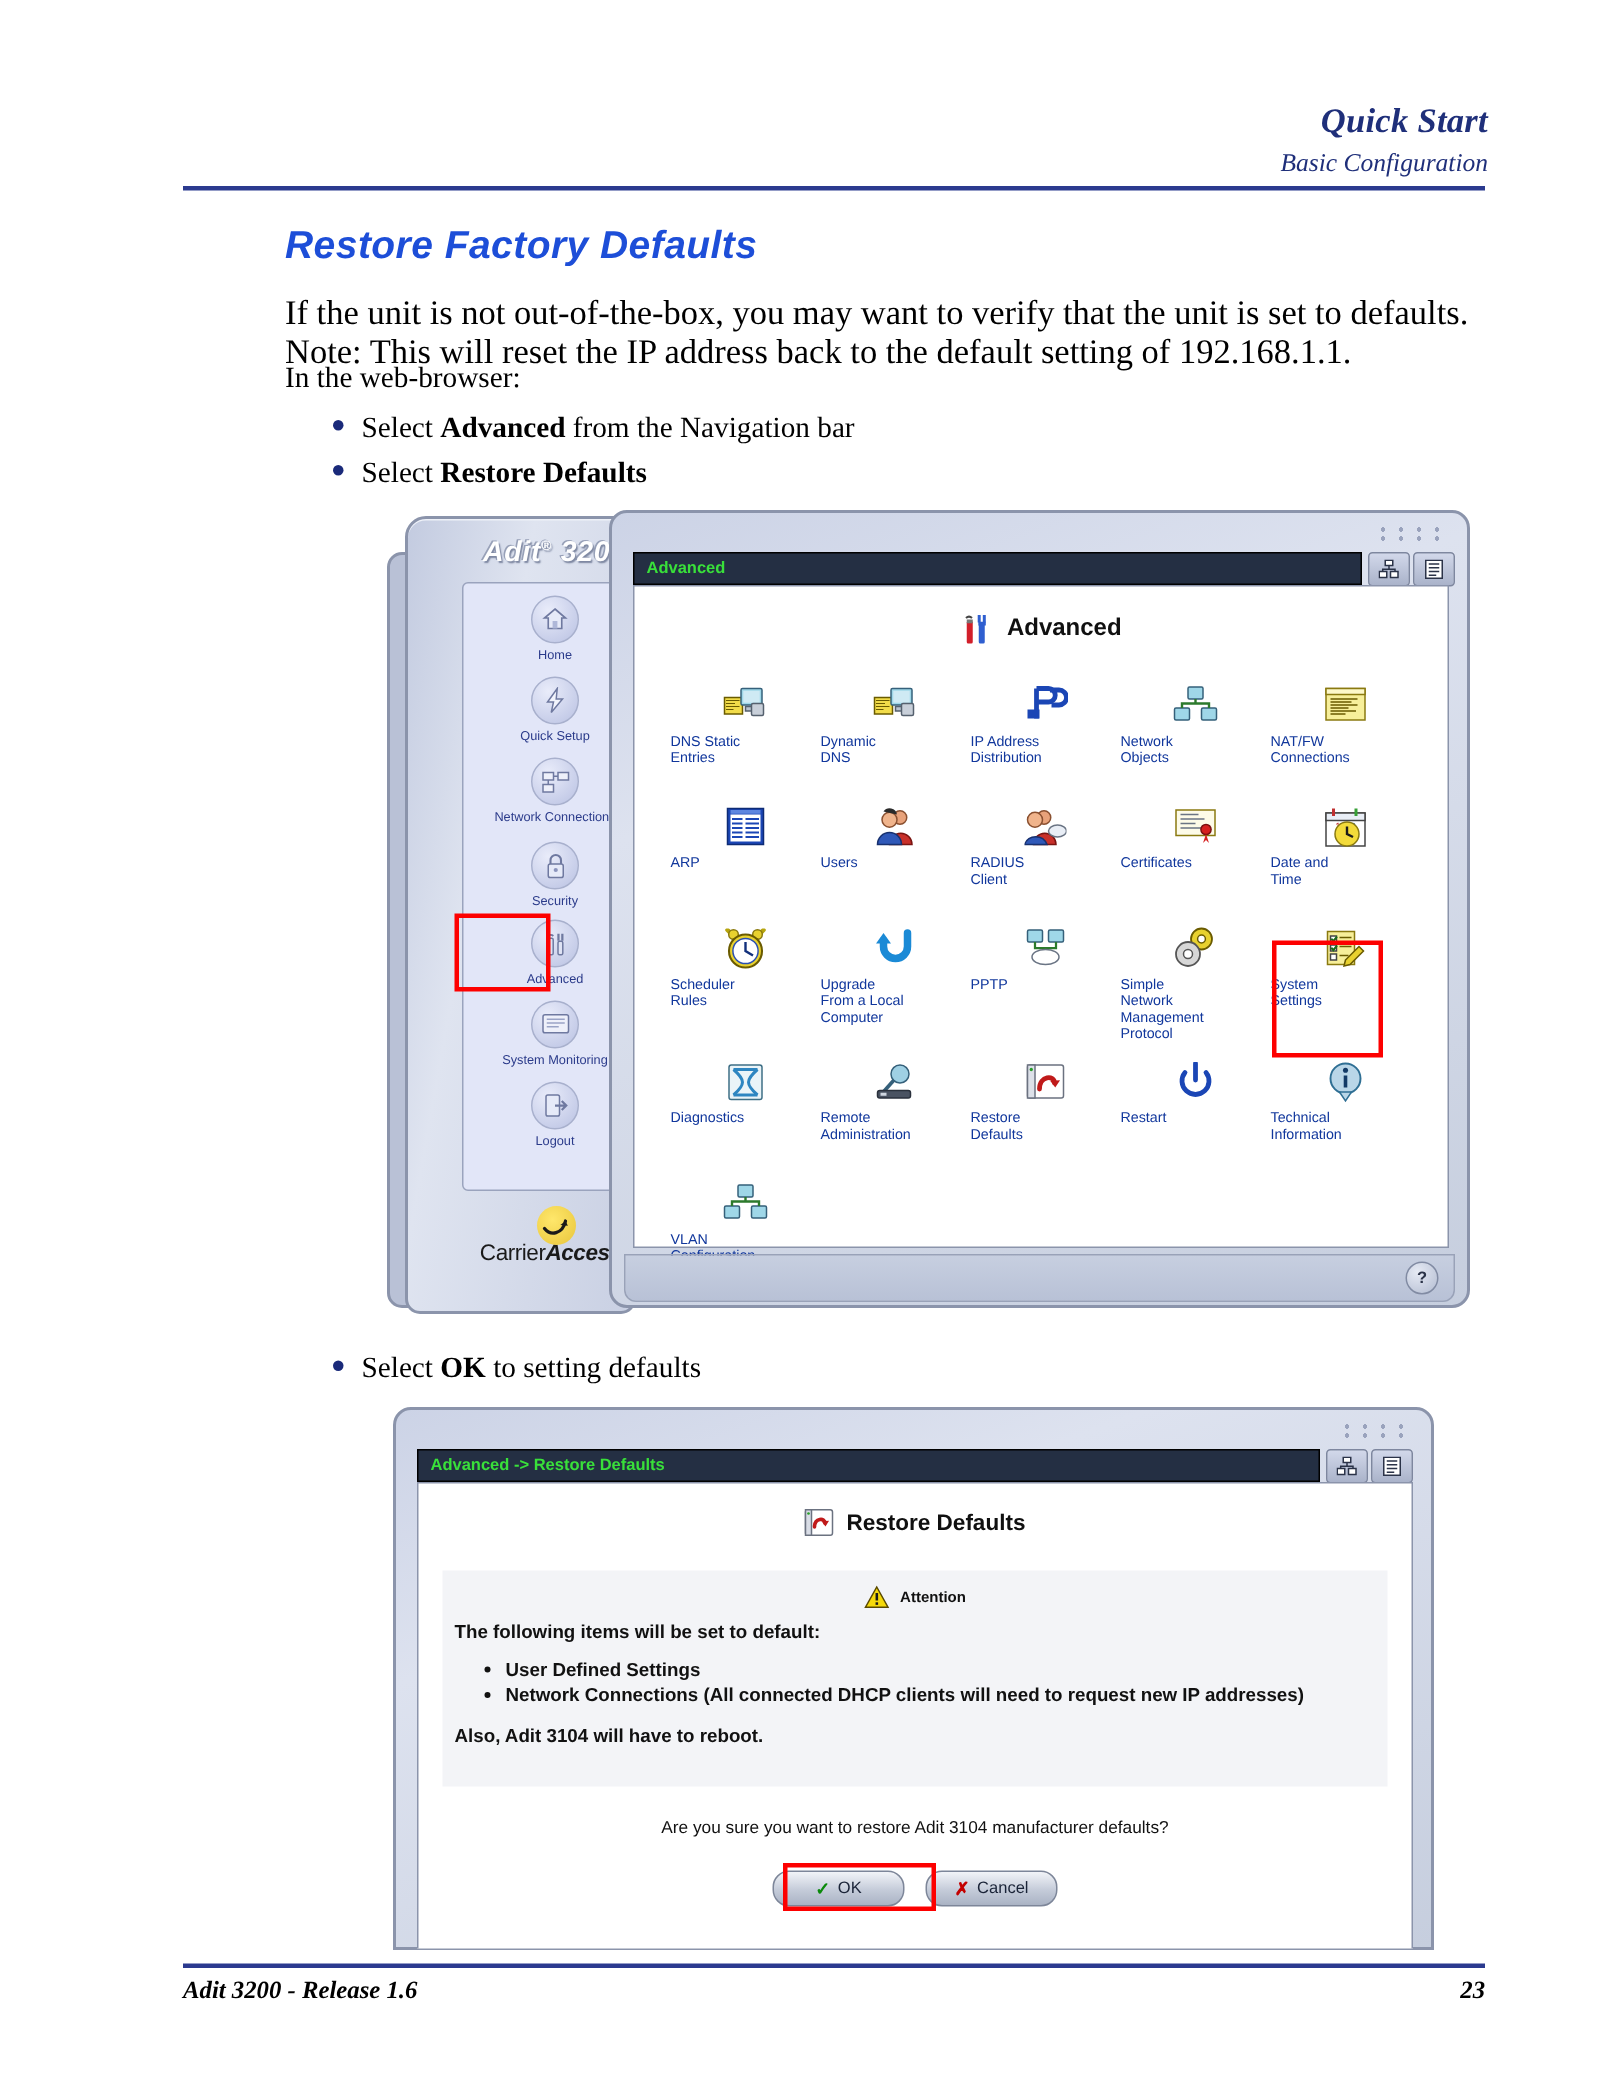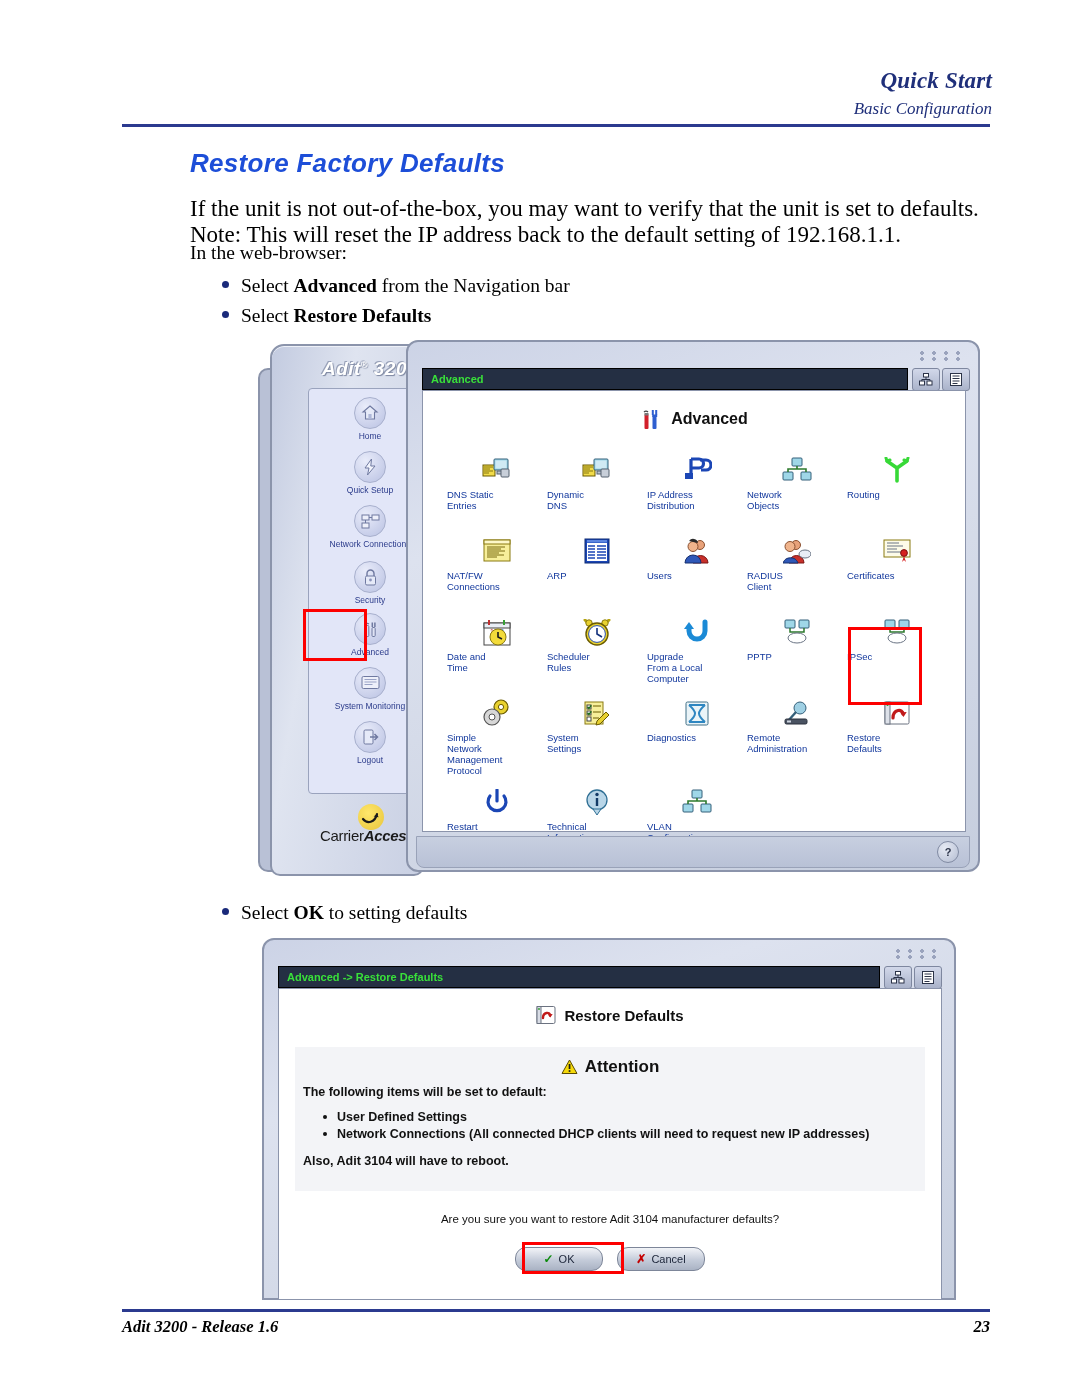--- a/index.html
+++ b/index.html
@@ -248,21 +248,21 @@
   .attn-box {
     position:absolute; left:16px; top:58px; width:630px; height:144px;
     background:#f3f4f7;
   }
   .attn-head {
     width:630px; text-align:center; padding-top:10px;
     display:flex; align-items:center; justify-content:center; gap:7px;
   }
   .attn-head span {
     font-family:"Liberation Sans", sans-serif;
-    font-weight:bold; font-size:17px; color:#111;
+    font-weight:bold; font-size:10px; color:#111;
   }
   .attn-line {
     font-family:"Liberation Sans", sans-serif;
     font-weight:bold; font-size:12.5px; color:#111;
     margin:8px 0 0 8px;
   }
   .attn-ul { margin:10px 0 0 26px; padding:0; list-style:none; }
   .attn-ul li {
     font-family:"Liberation Sans", sans-serif;
     font-weight:bold; font-size:12.5px; color:#111;
@@ -505,30 +505,20 @@
                 <rect x="1" y="15" width="10" height="8" rx="1" fill="#9fd7e8" stroke="#35607a"></rect>
                 <rect x="19" y="15" width="10" height="8" rx="1" fill="#9fd7e8" stroke="#35607a"></rect>
                 <path d="M15 9 v3 M6 15 v-3 h18 v3" stroke="#2c7a2c" stroke-width="1.6" fill="none"></path>
               </svg>
             </div>
             <div class="ig-lbl" style="white-space: pre-line;">Network
 Objects</div>
           </div>
           <div class="ig-cell">
             <div class="ig-glyph">
-              <svg width="30" height="26" viewBox="0 0 30 26">
-                <path d="M15 24 V11 M15 11 L5 4 M15 11 L25 4" stroke="#37d937" stroke-width="3.6" fill="none" stroke-linecap="round"></path>
-                <path d="M5 4 l-1 -3 M5 4 l3 -1" stroke="#37d937" stroke-width="3" stroke-linecap="round"></path>
-                <path d="M25 4 l1 -3 M25 4 l-3 -1" stroke="#37d937" stroke-width="3" stroke-linecap="round"></path>
-              </svg>
-            </div>
-            <div class="ig-lbl" style="white-space: pre-line;">Routing</div>
-          </div>
-          <div class="ig-cell">
-            <div class="ig-glyph">
               <svg width="28" height="26" viewBox="0 0 28 26">
                 <rect x="1" y="2" width="26" height="21" fill="#f7ef9a" stroke="#8a7a10"></rect>
                 <rect x="1" y="2" width="26" height="4" fill="#fdf8c9" stroke="#8a7a10"></rect>
                 <path d="M4 9h18M4 11h14M4 13h18M4 15h12M4 17h17M4 19h10" stroke="#6a5b00" stroke-width="0.9"></path>
               </svg>
             </div>
             <div class="ig-lbl" style="white-space: pre-line;">NAT/FW
 Connections</div>
           </div>
           <div class="ig-cell">
@@ -622,31 +612,20 @@
           <div class="ig-cell">
             <div class="ig-glyph">
               <svg width="30" height="26" viewBox="0 0 30 26">
                 <rect x="3" y="1" width="10" height="8" rx="1" fill="#9fd7e8" stroke="#35607a"></rect>
                 <rect x="17" y="1" width="10" height="8" rx="1" fill="#9fd7e8" stroke="#35607a"></rect>
                 <path d="M8 9 v4 h14 v-4" stroke="#2c7a2c" stroke-width="1.5" fill="none"></path>
                 <ellipse cx="15" cy="19" rx="9" ry="5" fill="#ffffff" stroke="#6a7484"></ellipse>
               </svg>
             </div>
             <div class="ig-lbl" style="white-space: pre-line;">PPTP</div>
-          </div>
-          <div class="ig-cell">
-            <div class="ig-glyph">
-              <svg width="30" height="26" viewBox="0 0 30 26">
-                <rect x="3" y="1" width="10" height="8" rx="1" fill="#9fd7e8" stroke="#35607a"></rect>
-                <rect x="17" y="1" width="10" height="8" rx="1" fill="#9fd7e8" stroke="#35607a"></rect>
-                <path d="M8 9 v4 h14 v-4" stroke="#2c7a2c" stroke-width="1.5" fill="none"></path>
-                <ellipse cx="15" cy="19" rx="9" ry="5" fill="#ffffff" stroke="#6a7484"></ellipse>
-              </svg>
-            </div>
-            <div class="ig-lbl" style="white-space: pre-line;">IPSec</div>
           </div>
           <div class="ig-cell">
             <div class="ig-glyph">
               <svg width="28" height="28" viewBox="0 0 28 28">
                 <circle cx="18" cy="8" r="7" fill="#e8d12f" stroke="#6a5b00" stroke-width="1.2"></circle>
                 <circle cx="18" cy="8" r="2.6" fill="#fff" stroke="#6a5b00"></circle>
                 <circle cx="9" cy="18" r="8" fill="#d7d7d7" stroke="#555" stroke-width="1.2"></circle>
                 <circle cx="9" cy="18" r="3" fill="#fff" stroke="#555"></circle>
               </svg>
             </div>

